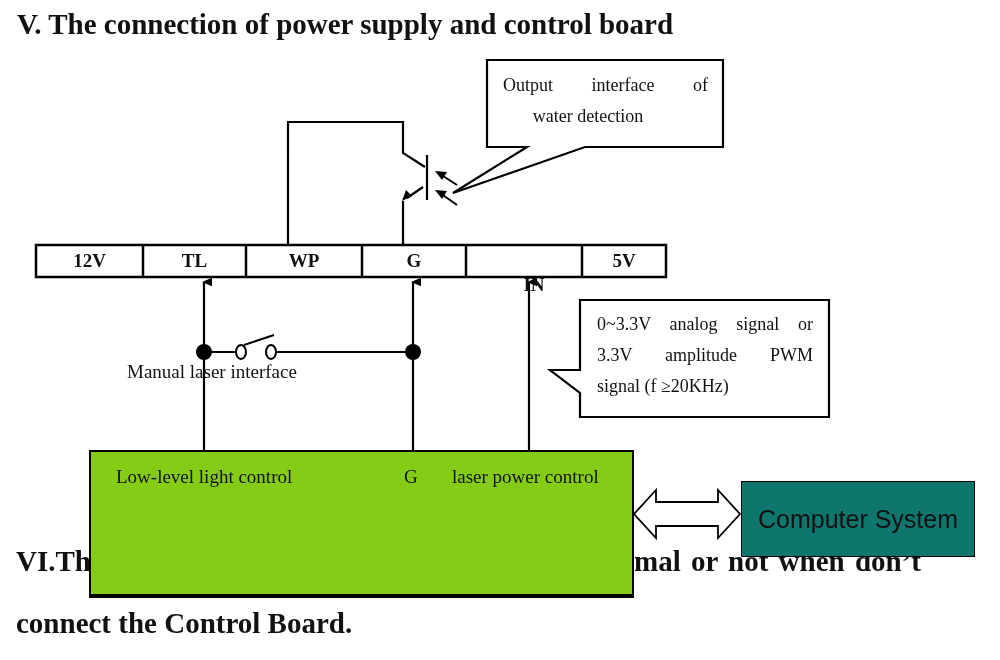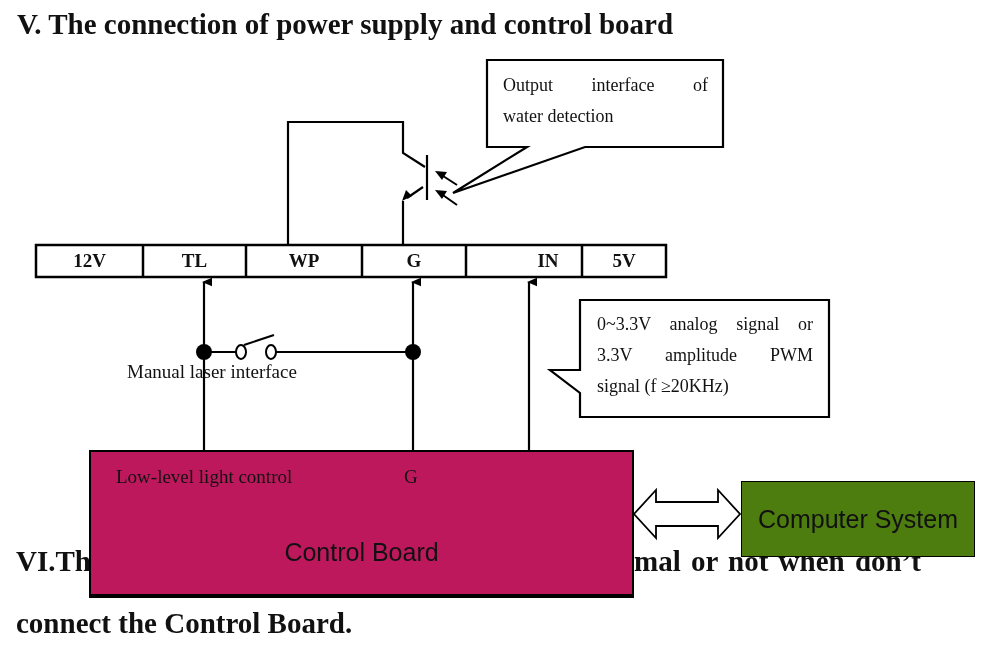--- a/index.html
+++ b/index.html
@@ -3,22 +3,22 @@
 <meta charset="utf-8">
 <style>
   html,body{margin:0;padding:0;background:#fff;}
   body{width:1000px;height:660px;position:relative;overflow:hidden;font-family:"Liberation Serif",serif;color:#111;}
   .abs{position:absolute;}
   .h-bold{font-weight:bold;font-size:29px;white-space:nowrap;}
   svg{position:absolute;left:0;top:0;}
   .term{position:absolute;top:245px;height:32px;display:flex;align-items:center;justify-content:center;font-weight:bold;font-size:19px;text-align:center;}
   .callout-text{font-size:18px;line-height:31px;text-align:justify;text-align-last:justify;}
   .lbl{font-size:19px;white-space:nowrap;}
-  .board{position:absolute;left:89px;top:450px;width:545px;height:148px;border:2px solid #000;border-bottom-width:4px;background:#be185d;box-sizing:border-box;}
-  .computer{position:absolute;left:741px;top:481px;width:234px;height:76px;border:1px solid #000;background:#4d7c0f;box-sizing:border-box;display:flex;align-items:center;justify-content:center;font-family:"Liberation Sans",sans-serif;font-size:25px;}
+  .board{position:absolute;left:89px;top:450px;width:545px;height:148px;border:2px solid #000;border-bottom-width:4px;background:#84cc16;box-sizing:border-box;}
+  .computer{position:absolute;left:741px;top:481px;width:234px;height:76px;border:1px solid #000;background:#0f766e;box-sizing:border-box;display:flex;align-items:center;justify-content:center;font-family:"Liberation Sans",sans-serif;font-size:25px;}
 </style>
 </head>
 <body>
 
 <div class="abs h-bold" style="left:17px;top:8px;">V. The connection of power supply and control board</div>
 
 <div class="abs h-bold" style="left:16px;top:545px;">VI.Th</div>
 <div class="abs h-bold" style="left:634px;top:545px;word-spacing:3px;">mal  or  not  when  don’t</div>
 <div class="abs h-bold" style="left:16px;top:607px;">connect the Control Board.</div>
 
@@ -72,33 +72,33 @@
 
   <path d="M580,300 L829,300 L829,417 L580,417 L580,393 L550,370 L580,370 Z" fill="#fff" stroke="#000" stroke-width="2.2"></path>
 
   <path d="M634,514 L656,490 L656,502 L718,502 L718,490 L740,514 L718,538 L718,526 L656,526 L656,538 Z" fill="#fff" stroke="#000" stroke-width="1.8"></path>
 </svg>
 
 <div class="term" style="left:36px;width:107px;">12V</div>
 <div class="term" style="left:143px;width:103px;border-radius:15px;">TL</div>
 <div class="term" style="left:246px;width:116px;">WP</div>
 <div class="term" style="left:362px;width:104px;">G</div>
-<div class="term" style="left:484px;width:128px;">IN</div>
+<div class="term" style="left:470px;width:128px;margin-top:24px;">IN</div>
 <div class="term" style="left:582px;width:84px;">5V</div>
 
 <div class="abs callout-text" style="left:503px;top:70px;width:205px;">Output interface of</div>
-<div class="abs" style="left:503px;top:101px;width:170px;font-size:18px;line-height:31px;">water detection</div>
+<div class="abs" style="left:503px;top:101px;width:170px;text-align:center;font-size:18px;line-height:31px;">water detection</div>
 
 <div class="abs callout-text" style="left:597px;top:309px;width:216px;">0~3.3V analog signal or</div>
 <div class="abs callout-text" style="left:597px;top:340px;width:216px;">3.3V amplitude PWM</div>
 <div class="abs" style="left:597px;top:371px;font-size:18px;line-height:31px;white-space:nowrap;">signal (f ≥20KHz)</div>
 
 <div class="abs lbl" style="left:127px;top:361px;">Manual laser interface</div>
 
 <div class="board">
   <div class="abs lbl" style="left:25px;top:14px;">Low-level light control</div>
   <div class="abs lbl" style="left:313px;top:14px;">G</div>
-  <div class="abs" style="left:0;width:100%;top:86px;text-align:center;font-family:'Liberation Sans',sans-serif;font-size:25px;">Control Board</div>
+  <div class="abs lbl" style="left:361px;top:14px;">laser power control</div>
 </div>
 
 <div class="computer">
   <span>Computer System</span>
 </div>
 
 </body></html>

